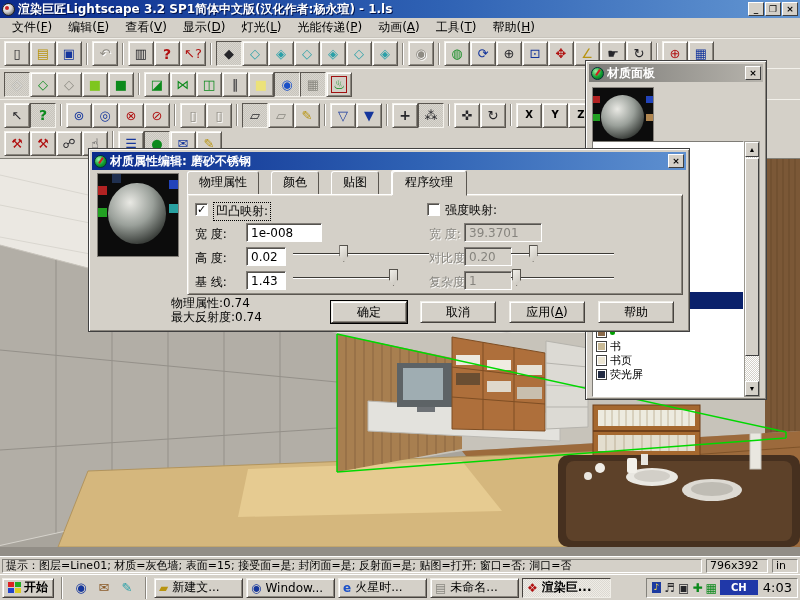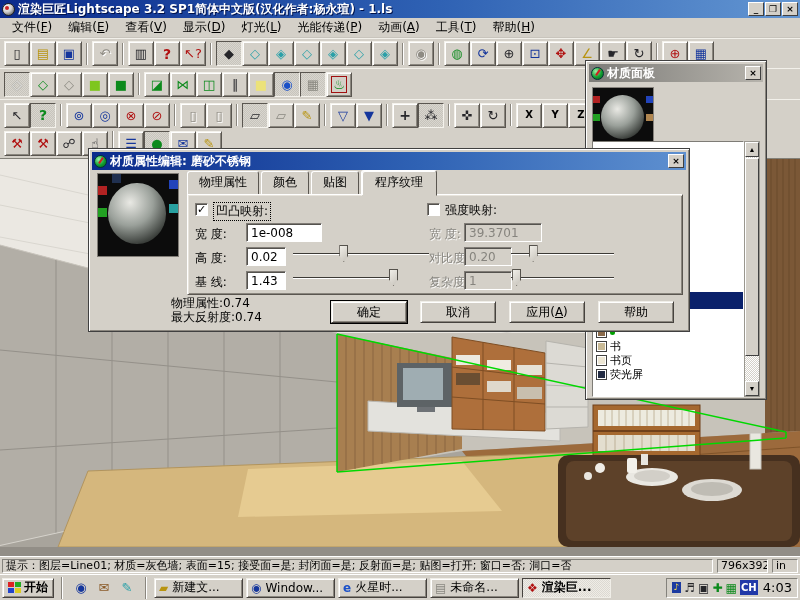--- a/index.html
+++ b/index.html
@@ -53,56 +53,56 @@
 .swatch{width:11px;height:11px;border:1px solid #404040;box-shadow:0 0 0 1px #fff inset;flex:0 0 auto}
 .dot{width:5px;height:5px;border-radius:50%;background:#00a000;flex:0 0 auto}
 .sel-row{position:absolute;left:0;top:150px;right:0;height:17px;background:#0a216b}
 .sbar{position:absolute;left:158px;top:80px;width:16px;height:256px;background:repeating-conic-gradient(#fff 0 25%,#d4d0c8 0 50%);background-size:2px 2px;border:1px solid #9a978f}
 .sbtn{position:absolute;left:0;width:14px;height:15px;background:#d4d0c8;border:1px solid;border-color:#fff #404040 #404040 #fff;font-size:7px;text-align:center;line-height:13px;padding:0}
 .sthumb{position:absolute;left:0;top:16px;width:14px;height:198px;background:#d4d0c8;border:1px solid;border-color:#fff #404040 #404040 #fff}
 
 .dlg{left:88px;top:148px;width:602px;height:184px;z-index:30}
 .dthumb{position:absolute;left:8px;top:24px;width:82px;height:84px;background:#0c0c0c;border:1px solid #807c76}
 .tabs{position:absolute;left:98px;top:26px;height:20px;display:flex;align-items:flex-end}
-.tab{padding:2px 11px 3px;border:1px solid;border-color:#fff #5a5650 transparent #fff;background:#d4d0c8;border-top-left-radius:3px;border-top-right-radius:3px;margin-right:2px;white-space:nowrap}
+.tab{padding:2px 11px 3px;border:1px solid;border-color:#fff #5a5650 transparent #fff;background:#d4d0c8;border-top-left-radius:3px;border-top-right-radius:3px;margin-right:12px;white-space:nowrap}
 .tab.active{padding:3px 13px 4px;position:relative;top:1px;z-index:2;box-shadow:inset 1px 1px 0 #fff}
 .tabpage{position:absolute;left:98px;top:45px;width:496px;height:101px;background:#d4d0c8;border:1px solid;border-color:#fff #5a5650 #5a5650 #fff;box-shadow:inset 1px 1px 0 #e8e4dc,inset -1px -1px 0 #8a867e}
 .cb{position:absolute;width:13px;height:13px;background:#fff;border:1px solid;border-color:#807c76 #fff #fff #807c76;box-shadow:inset 1px 1px 0 #54524e;font-size:11px;font-weight:bold;line-height:12px;text-align:center}
 .cblab{position:absolute;font-size:12px;white-space:nowrap}
 .cblab.focus{border:1px dotted #000;padding:0 2px}
 .dis-t{color:#86847e;text-shadow:1px 1px 0 #fff}
 .flabel{position:absolute;font-size:12px;white-space:nowrap}
 .fld{position:absolute;height:19px;background:#fff;border:1px solid;border-color:#807c76 #fff #fff #807c76;box-shadow:inset 1px 1px 0 #54524e;font-size:12px;padding:2px 4px;white-space:nowrap;overflow:hidden}
 .fld.dis{background:#d4d0c8;color:#86847e}
 .slider{position:absolute;height:18px}
 .slider .track{position:absolute;left:0;right:0;top:8px;height:2px;background:#3c3a36;border-bottom:1px solid #fff}
 .slider .thumb{position:absolute;top:0;width:9px;height:17px;margin-left:-4px;background:linear-gradient(135deg,#f0eee8,#c8c4bc);border:1px solid #55524c;clip-path:polygon(0 0,100% 0,100% 62%,50% 100%,0 62%)}
 .stats{position:absolute;left:82px;top:147px;font-size:12px;line-height:14px;white-space:nowrap}
 .dlgbtns{position:absolute;left:242px;top:152px;display:flex;gap:13px}
 .dlgbtn{width:76px;height:22px;background:#d4d0c8;border:1px solid;border-color:#f0eee8 #46423e #46423e #f0eee8;box-shadow:inset 1px 1px 0 #fff,inset -1px -1px 0 #8a867e;font-size:12px;font-family:inherit;white-space:nowrap}
 .dlgbtn.default{box-shadow:0 0 0 1px #000,inset 1px 1px 0 #fff,inset -1px -1px 0 #8a867e}
 
 .statusbar{position:absolute;left:0;right:0;top:556px;height:18px;background:#d4d0c8;display:flex;align-items:center;gap:4px;padding:0 2px;border-top:1px solid #fff}
 .scell{height:14px;border:1px solid;border-color:#84827c #fff #fff #84827c;padding:0 3px;font-size:11px;line-height:12px;white-space:nowrap;overflow:hidden}
-.sc-hint{flex:1}.sc-size{width:51px}.sc-unit{width:26px}
+.sc-hint{flex:1}.sc-size{width:62px}.sc-unit{width:26px}
 
 .taskbar{position:absolute;left:0;right:0;top:574px;height:26px;background:#d4d0c8;border-top:1px solid #fff;display:flex;align-items:center;gap:3px;padding:0 2px;z-index:40}
 .startbtn{height:20px;display:flex;align-items:center;gap:3px;padding:0 5px;background:#d4d0c8;border:1px solid;border-color:#f0eee8 #46423e #46423e #f0eee8;box-shadow:inset 1px 1px 0 #fff,inset -1px -1px 0 #8a867e;font-weight:bold;font-size:12px;font-family:inherit}
 .winflag{display:grid;grid-template-columns:6px 6px;grid-template-rows:5px 5px;gap:1px}
 .winflag i{display:block}
 .wf-r{background:#d22}.wf-g{background:#2a2}.wf-b{background:#24c}.wf-y{background:#dc2}
 .qlbtn{width:22px;height:20px;display:flex;align-items:center;justify-content:center;background:#d4d0c8;border:none;padding:0}
 .task{width:89px;height:20px;display:flex;align-items:center;gap:4px;padding:0 4px;background:#d4d0c8;border:1px solid;border-color:#f0eee8 #46423e #46423e #f0eee8;box-shadow:inset 1px 1px 0 #fff,inset -1px -1px 0 #8a867e;font-size:12px;white-space:nowrap;overflow:hidden;font-family:inherit}
 .task.active{border-color:#46423e #f0eee8 #f0eee8 #46423e;box-shadow:none;background:#e4e1da;background-image:repeating-conic-gradient(#efece6 0 25%,#dcd9d2 0 50%);background-size:2px 2px;font-weight:bold}
 .task .gi{font-size:12px}
 .tlabel{overflow:hidden;text-overflow:clip}
 .tray{margin-left:auto;height:20px;display:flex;align-items:center;gap:3px;padding:0 5px;border:1px solid;border-color:#84827c #fff #fff #84827c}
 .tico{font-size:12px;line-height:1}
 .tray-midi{background:#1c3aa0;color:#ffe14a;font-size:9px;padding:1px 2px}
-.chbadge{background:#2038a8;color:#fff;font-size:10px;font-weight:bold;width:18px;height:15px;display:flex;align-items:center;justify-content:center}
+.chbadge{background:#2038a8;color:#fff;font-size:10px;font-weight:bold;width:38px;height:15px;display:flex;align-items:center;justify-content:center}
 .clock{font-size:13px;padding-left:2px}
 </style>
 </head>
 <body>
 
 <div class="app">
 
   <div class="titlebar">
     <span class="appico"></span>
     <span class="title-text">渲染巨匠Lightscape 3.2 SP1简体中文版(汉化作者:杨永瑄) - 1.ls</span>

